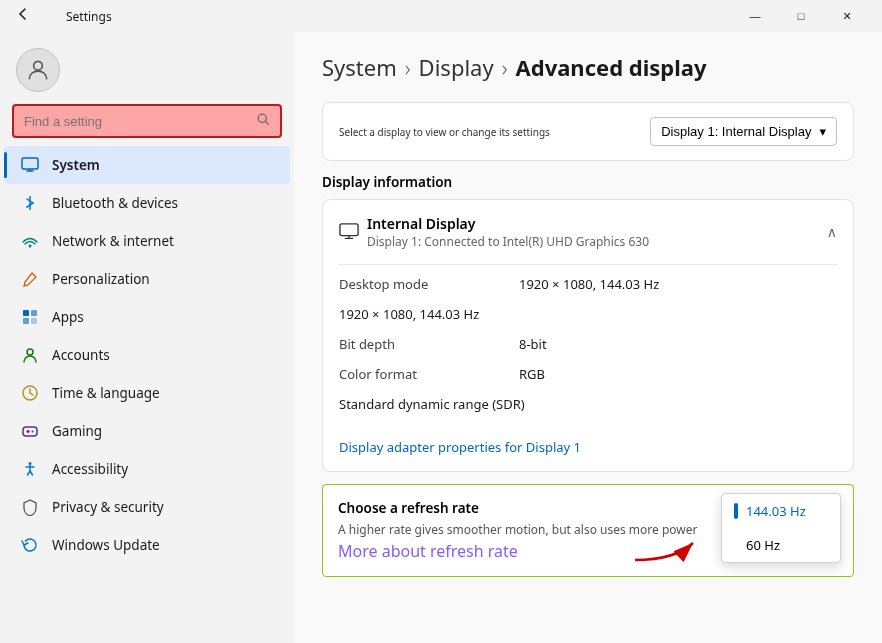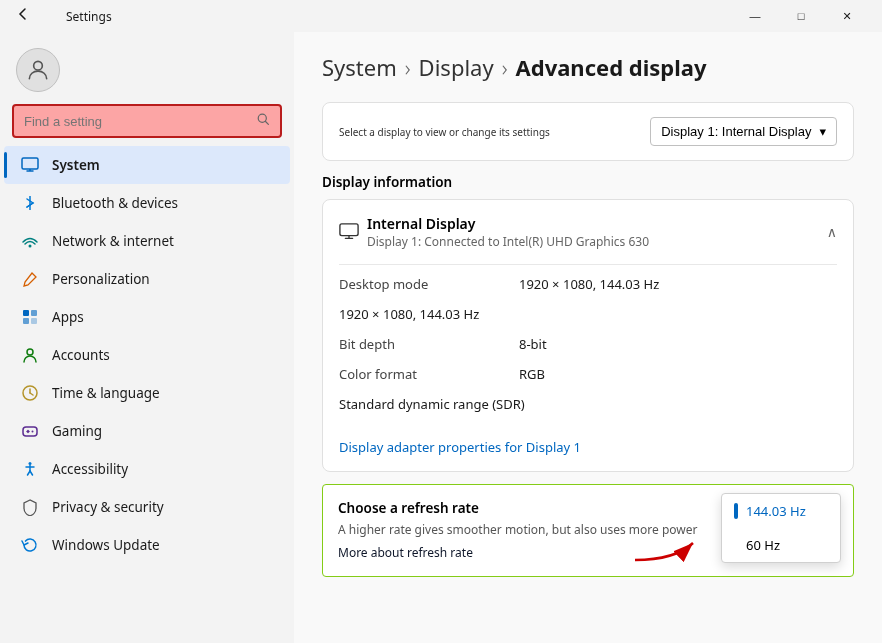--- a/index.html
+++ b/index.html
@@ -292,22 +292,22 @@
       font-size: 13.5px;
       font-weight: 600;
       margin-bottom: 4px;
     }
     .refresh-desc {
       font-size: 12px;
       color: #555;
       margin-bottom: 2px;
     }
     .refresh-link {
-      color: #0f172a;
-      font-size: 12px;
+      color: #8b5cf6;
+      font-size: 16px;
       text-decoration: none;
       cursor: pointer;
     }
 
     
     .refresh-dropdown {
       position: absolute;
       right: 12px;
       top: 8px;
       background: white;

